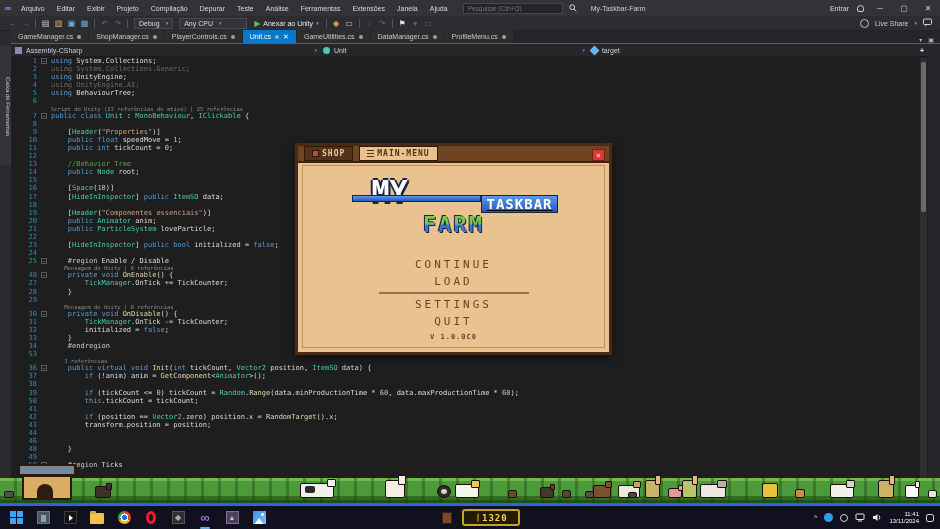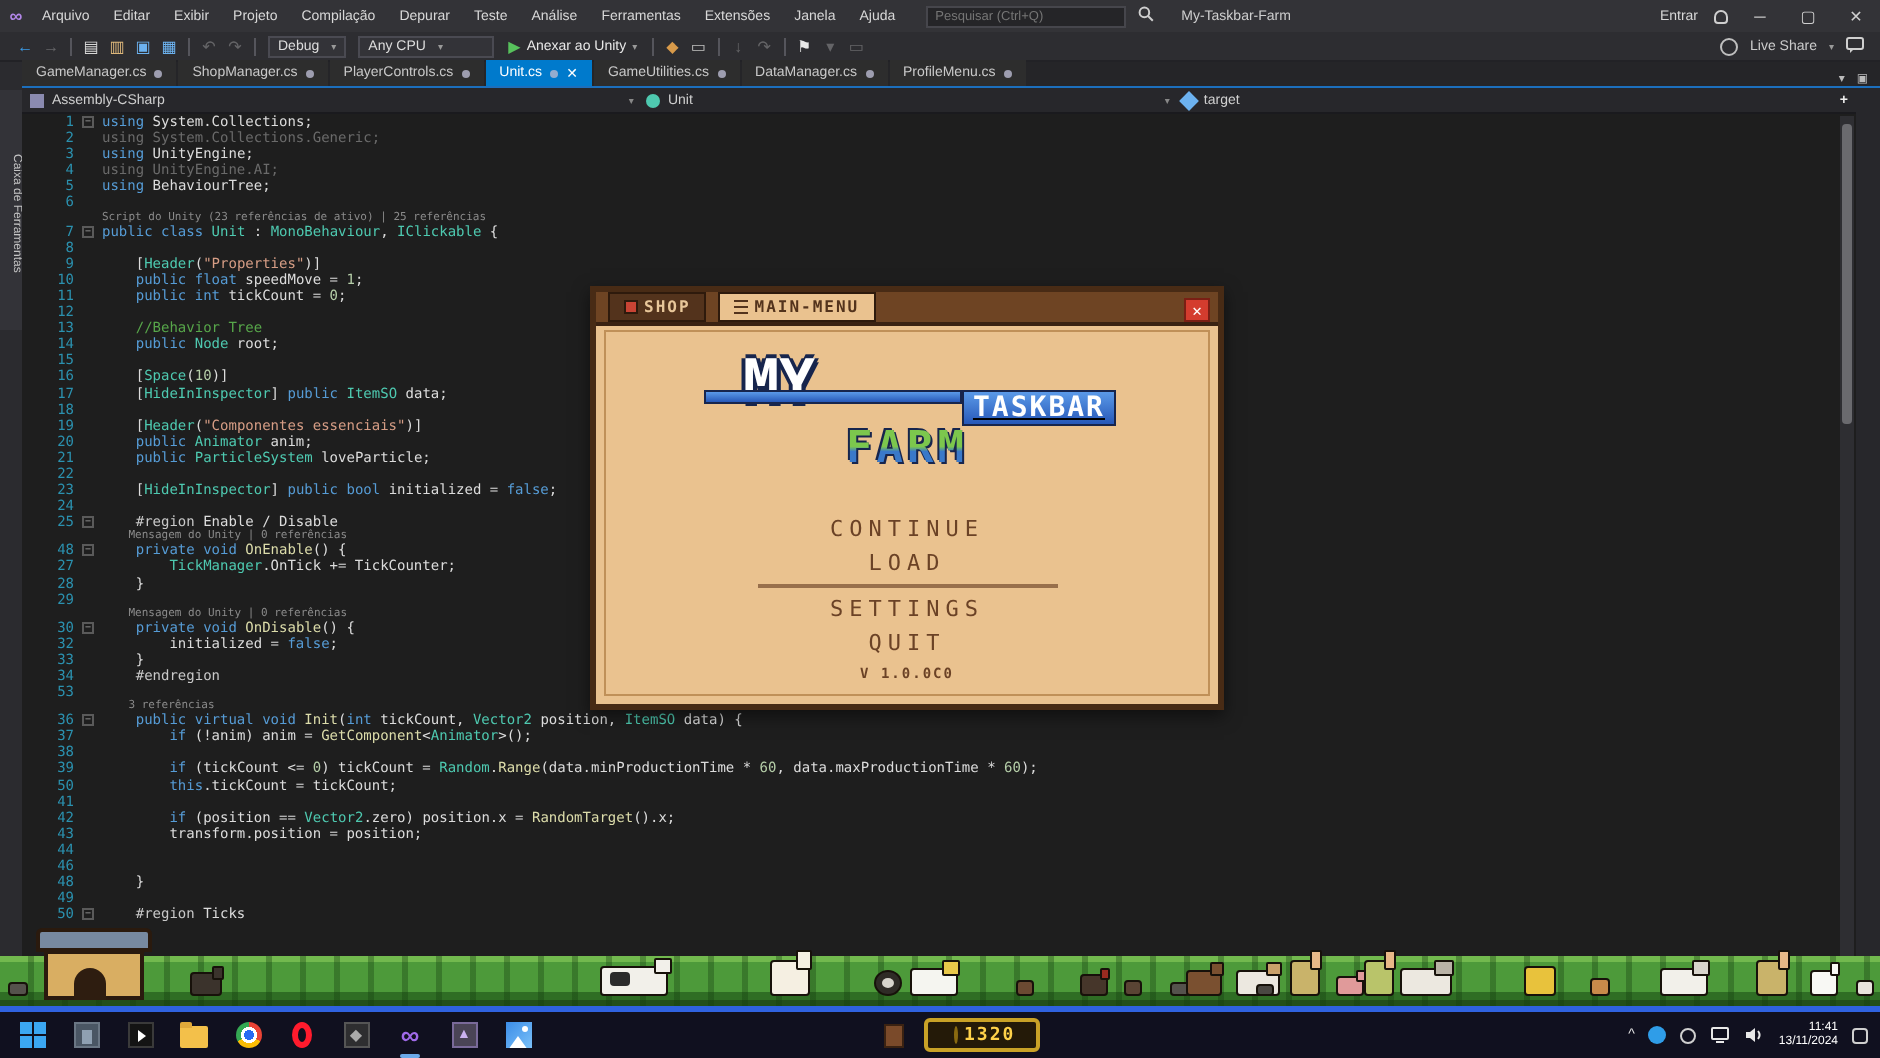--- a/index.html
+++ b/index.html
@@ -353,20 +353,21 @@
       <div class="crow"><span class="ln">23</span><span class="fold"></span><code><span class="tk-n">    [</span><span class="tk-t">HideInInspector</span><span class="tk-n">] </span><span class="tk-k">public bool </span><span class="tk-n">initialized = </span><span class="tk-k">false</span><span class="tk-n">;</span></code></div>
       <div class="crow"><span class="ln">24</span><span class="fold"></span><code></code></div>
       <div class="crow"><span class="ln">25</span><span class="fold"><span>−</span></span><code><span class="tk-pp">    #region</span><span class="tk-n"> Enable / Disable</span></code></div>
       <div class="crow cl"><span class="ln"></span><span class="fold"></span><span class="cltxt">    Mensagem do Unity | 0 referências</span></div>
       <div class="crow"><span class="ln">48</span><span class="fold"><span>−</span></span><code><span class="tk-k">    private void </span><span class="tk-m">OnEnable</span><span class="tk-n">() {</span></code></div>
       <div class="crow"><span class="ln">27</span><span class="fold"></span><code><span class="tk-n">        </span><span class="tk-t">TickManager</span><span class="tk-n">.OnTick += TickCounter;</span></code></div>
       <div class="crow"><span class="ln">28</span><span class="fold"></span><code><span class="tk-n">    }</span></code></div>
       <div class="crow"><span class="ln">29</span><span class="fold"></span><code></code></div>
       <div class="crow cl"><span class="ln"></span><span class="fold"></span><span class="cltxt">    Mensagem do Unity | 0 referências</span></div>
       <div class="crow"><span class="ln">30</span><span class="fold"><span>−</span></span><code><span class="tk-k">    private void </span><span class="tk-m">OnDisable</span><span class="tk-n">() {</span></code></div>
+      <div class="crow"><span class="ln">31</span><span class="fold"></span><code><span class="tk-n">        </span><span class="tk-t">TickManager</span><span class="tk-n">.OnTick -= TickCounter;</span></code></div>
       <div class="crow"><span class="ln">32</span><span class="fold"></span><code><span class="tk-n">        initialized = </span><span class="tk-k">false</span><span class="tk-n">;</span></code></div>
       <div class="crow"><span class="ln">33</span><span class="fold"></span><code><span class="tk-n">    }</span></code></div>
       <div class="crow"><span class="ln">34</span><span class="fold"></span><code><span class="tk-pp">    #endregion</span></code></div>
       <div class="crow"><span class="ln">53</span><span class="fold"></span><code></code></div>
       <div class="crow cl"><span class="ln"></span><span class="fold"></span><span class="cltxt">    3 referências</span></div>
       <div class="crow"><span class="ln">36</span><span class="fold"><span>−</span></span><code><span class="tk-k">    public virtual void </span><span class="tk-m">Init</span><span class="tk-n">(</span><span class="tk-k">int</span><span class="tk-n"> tickCount, </span><span class="tk-t">Vector2</span><span class="tk-n"> position, </span><span class="tk-t">ItemSO</span><span class="tk-n"> data) {</span></code></div>
       <div class="crow"><span class="ln">37</span><span class="fold"></span><code><span class="tk-k">        if</span><span class="tk-n"> (!anim) anim = </span><span class="tk-m">GetComponent</span><span class="tk-n">&lt;</span><span class="tk-t">Animator</span><span class="tk-n">&gt;();</span></code></div>
       <div class="crow"><span class="ln">38</span><span class="fold"></span><code></code></div>
       <div class="crow"><span class="ln">39</span><span class="fold"></span><code><span class="tk-k">        if</span><span class="tk-n"> (tickCount &lt;= </span><span class="tk-num">0</span><span class="tk-n">) tickCount = </span><span class="tk-t">Random</span><span class="tk-n">.</span><span class="tk-m">Range</span><span class="tk-n">(data.minProductionTime * </span><span class="tk-num">60</span><span class="tk-n">, data.maxProductionTime * </span><span class="tk-num">60</span><span class="tk-n">);</span></code></div>
       <div class="crow"><span class="ln">50</span><span class="fold"></span><code><span class="tk-k">        this</span><span class="tk-n">.tickCount = tickCount;</span></code></div>

